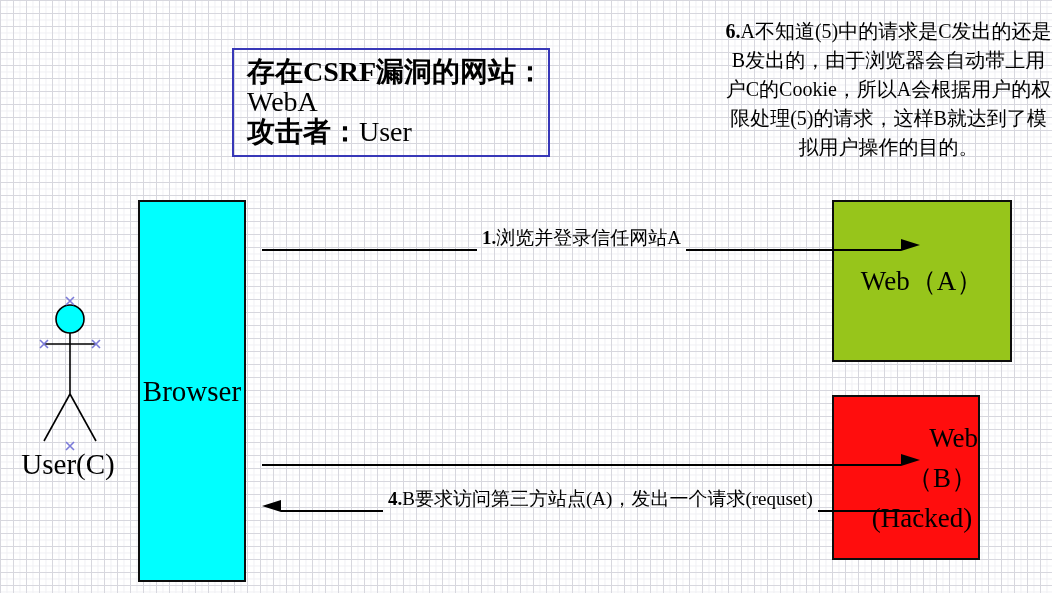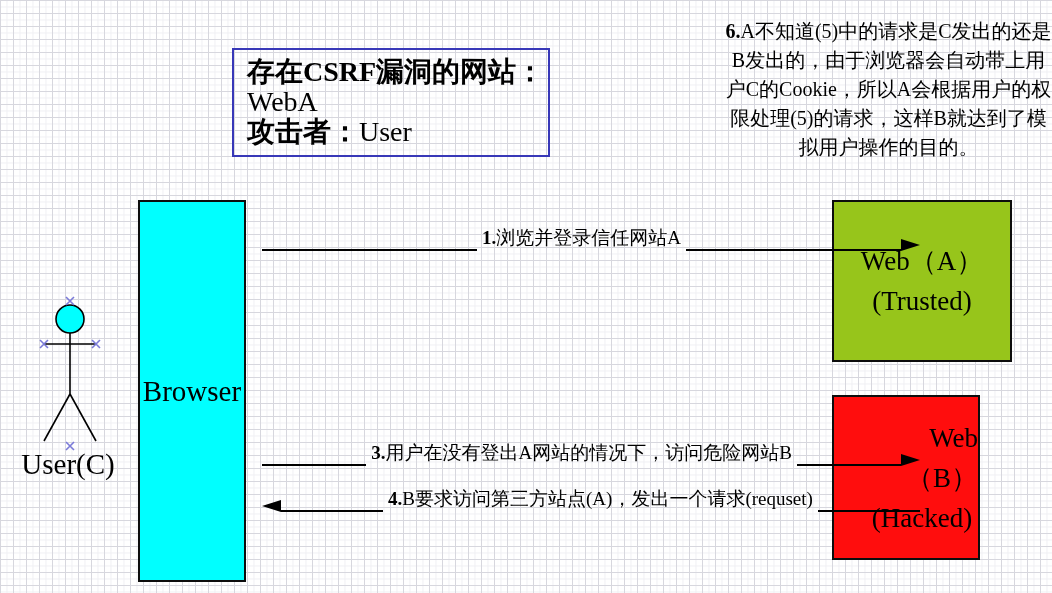--- a/index.html
+++ b/index.html
@@ -79,40 +79,38 @@
     </g>
   </svg>
   <div class="user-label">User(C)</div>
 
   <div class="box browser-box">
     <span>Browser</span>
   </div>
 
   <div class="box weba-box">
     <div>Web（A）</div>
-    <div>(Trusted)</div>
   </div>
 
   <div class="box webb-box">
     <div>Web（B）</div>
     <div>(Hacked)</div>
   </div>
 
   <div class="msg" style="top:227px">
     <div class="line"></div>
     <div class="label"><b>1.</b><span>浏览并登录信任网站A</span></div>
     <div class="line"></div>
     <div class="arr-r"></div>
   </div>
 
 
 
   <div class="msg" style="top:442px">
     <div class="line"></div>
-    <div class="label"><b>3.</b><span>用户在没有登出A网站的情况下，访问危险网站B</span></div>
     <div class="line"></div>
     <div class="arr-r"></div>
   </div>
 
   <div class="msg" style="top:488px">
     <div class="arr-l"></div>
     <div class="line"></div>
     <div class="label"><b>4.</b><span>B要求访问第三方站点(A)，发出一个请求(requset)</span></div>
     <div class="line"></div>
   </div>

